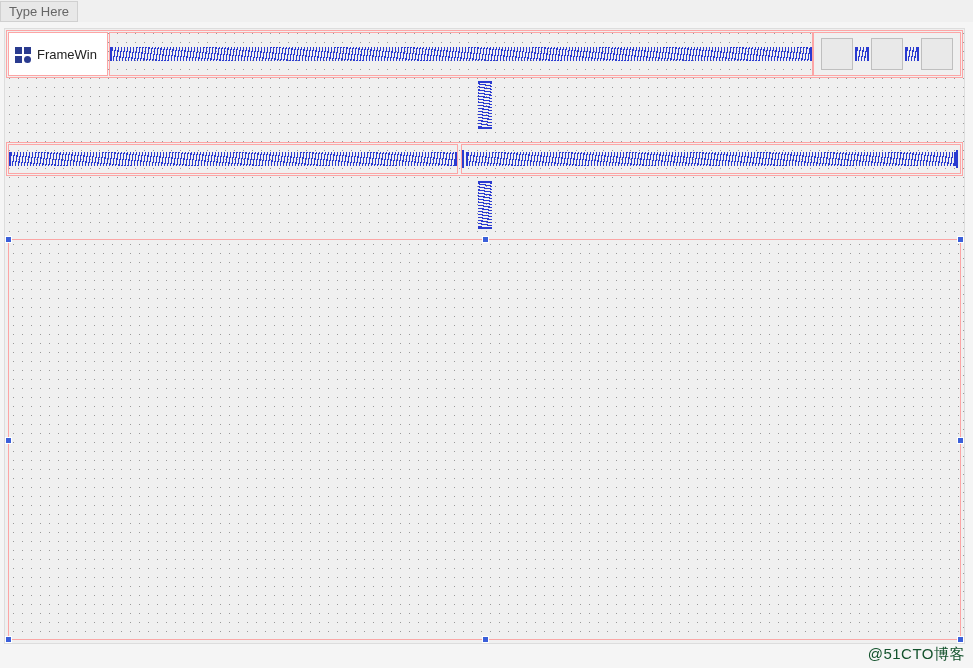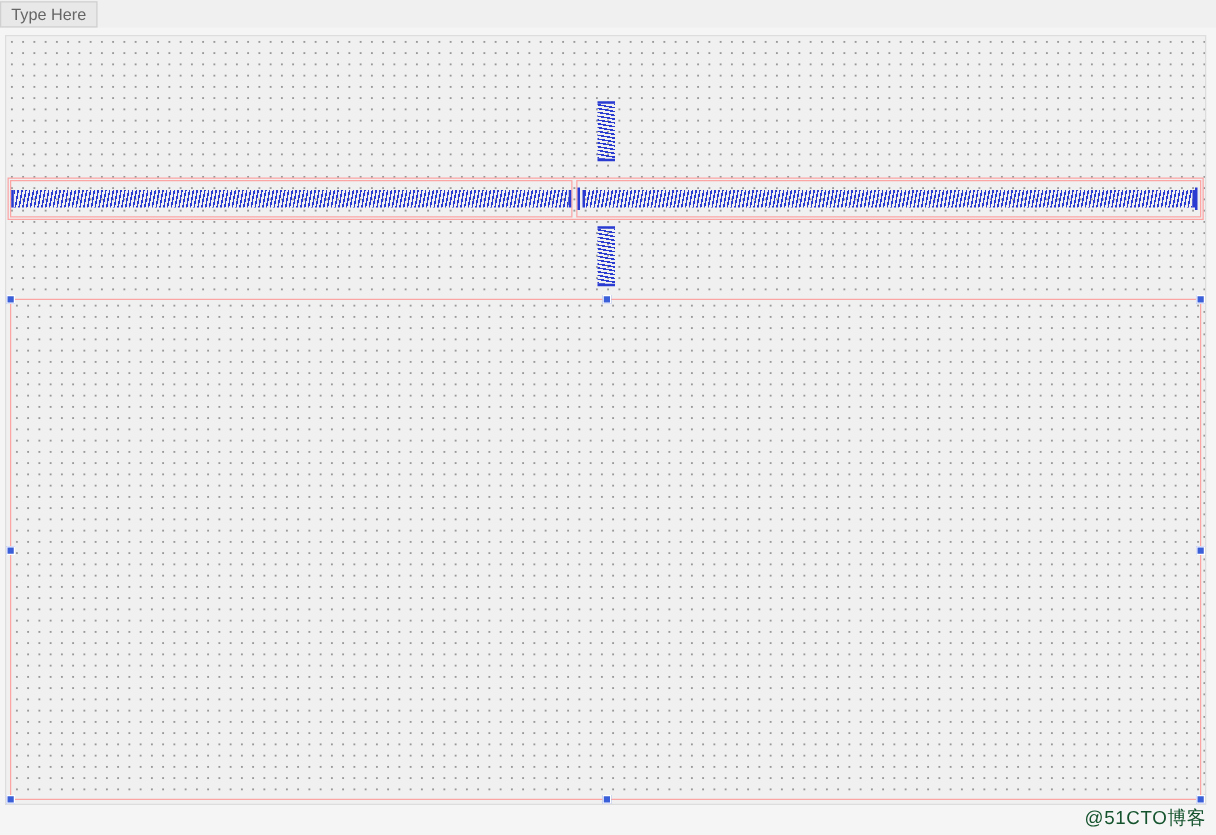--- a/index.html
+++ b/index.html
@@ -151,20 +151,45 @@
 </style>
 </head>
 <body>
 
 <div class="menu-bar">
   <span class="menu-placeholder">Type Here</span>
 </div>
 
 <div class="editor-canvas">
 
+  <div class="titlebar-container">
+    <div class="sel-outline" style="left:1px;top:1px;right:1px;bottom:1px;"></div>
+
+    <div class="title-left">
+      <span class="app-icon">
+        <span class="sq s1"></span>
+          <span class="sq s2"></span>
+          <span class="sq s3"></span>
+          <span class="c4"></span>
+      </span>
+      <span class="title-label">FrameWin</span>
+    </div>
+
+    <div class="title-mid">
+      <div class="spring-h"></div>
+    </div>
+
+    <div class="title-right">
+      <div class="win-btn"></div>
+      <div class="spring-h short"></div>
+      <div class="win-btn"></div>
+      <div class="spring-h short"></div>
+      <div class="win-btn"></div>
+    </div>
+  </div>
 
   <div class="spring-v-container v1">
     <div class="spring-v"></div>
   </div>
 
   <div class="row2-container">
     <div class="sel-outline" style="left:1px;top:1px;right:1px;bottom:1px;"></div>
     <div class="row2-left">
       <div class="spring-h"></div>
     </div>

